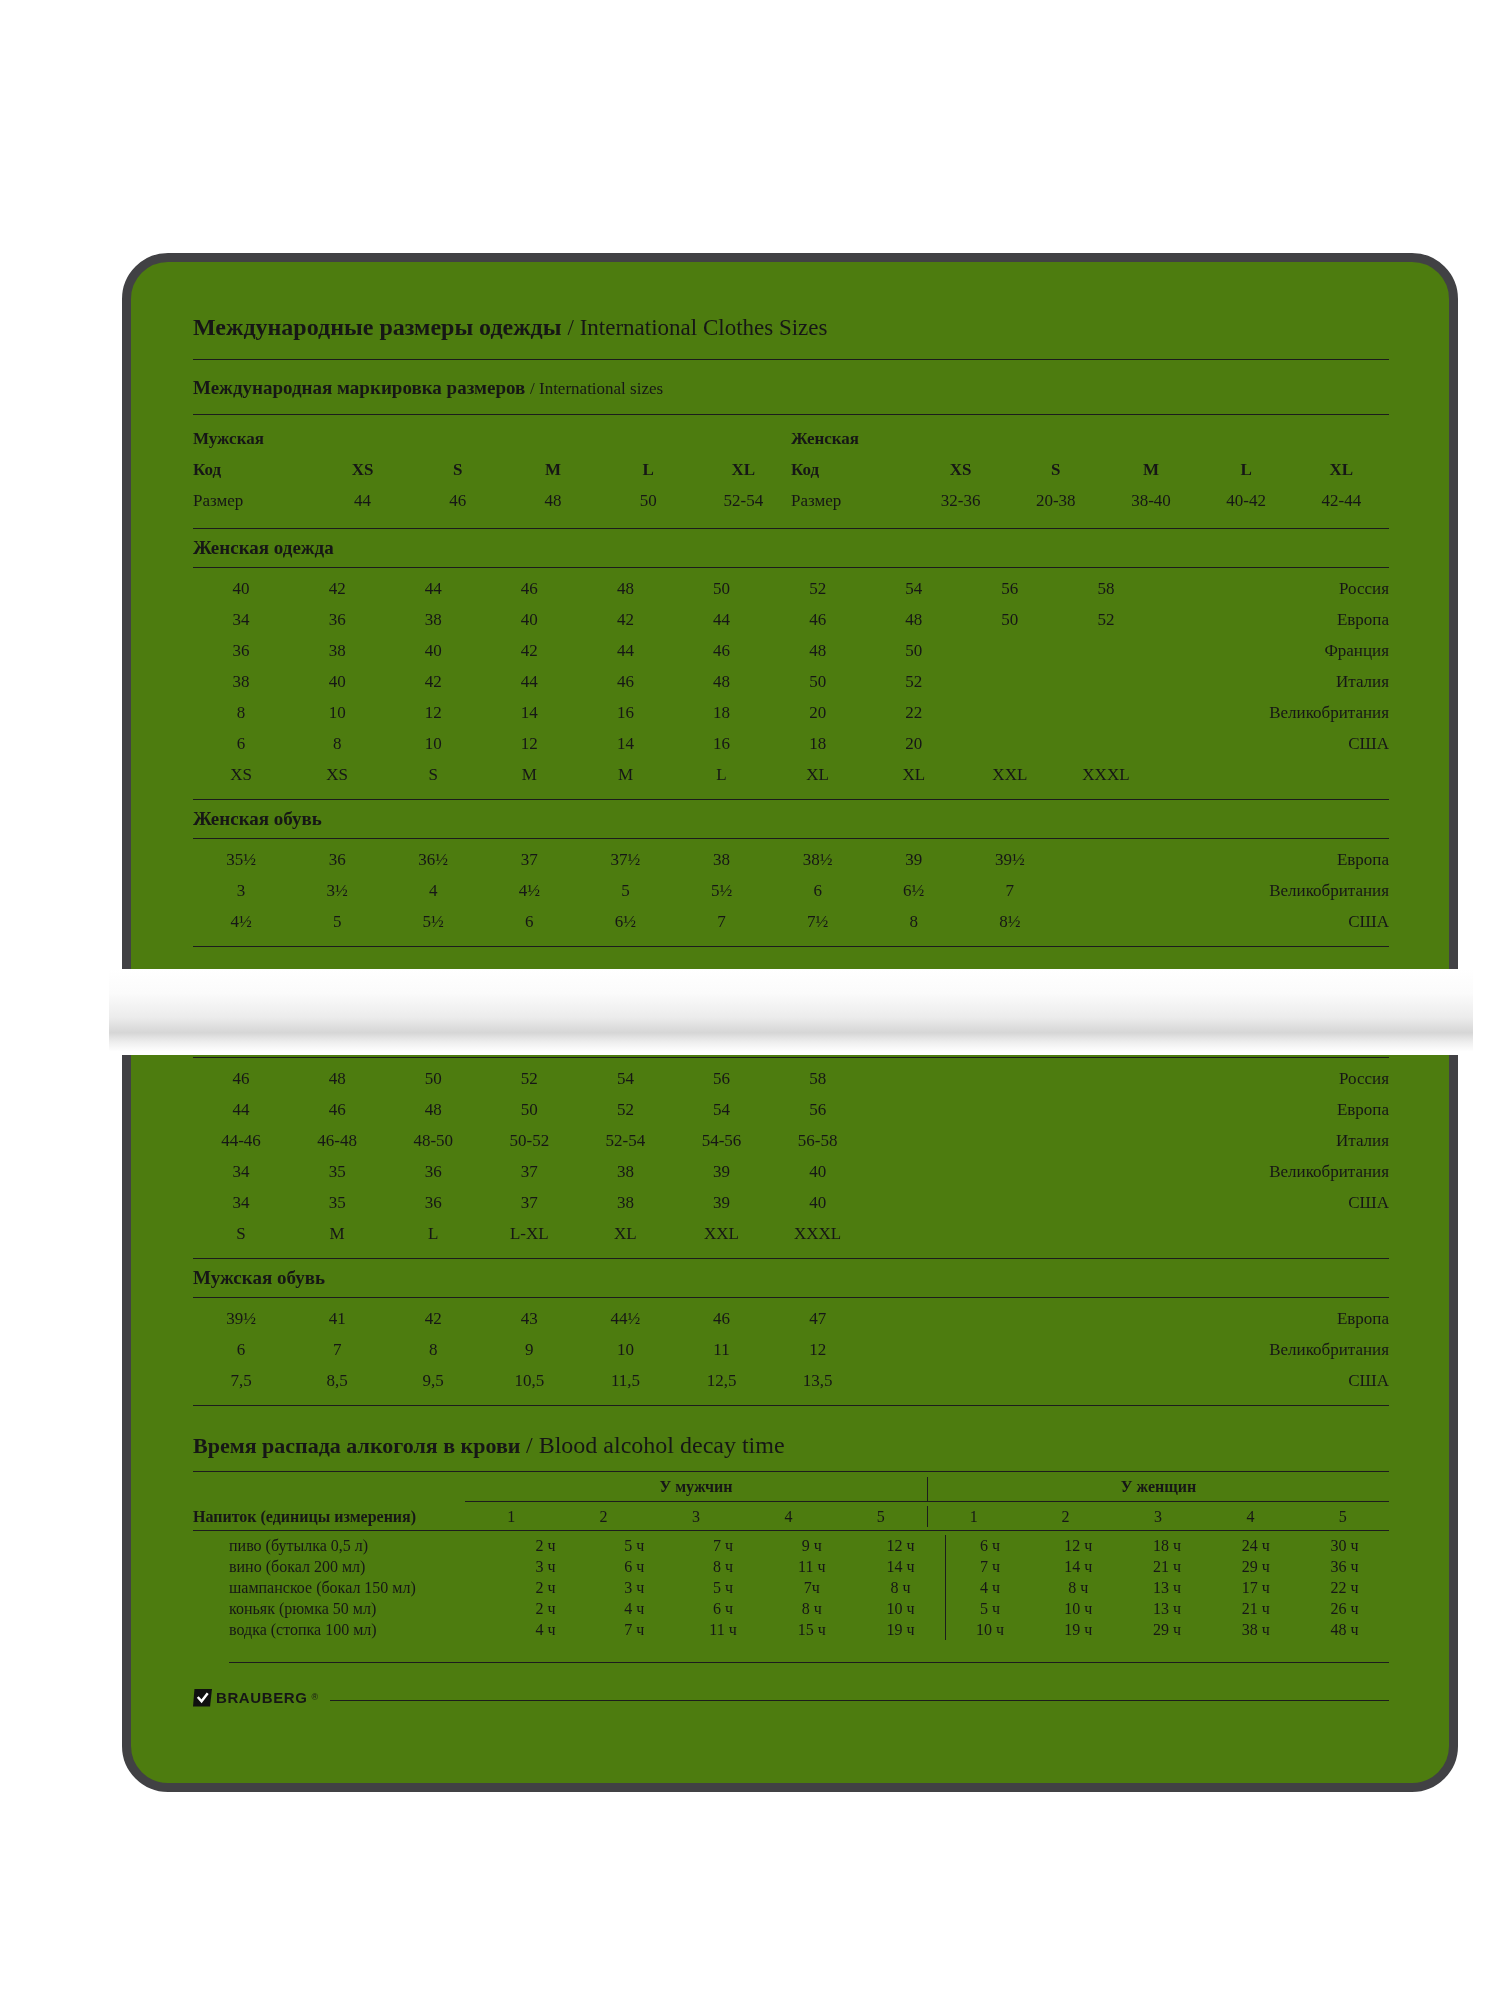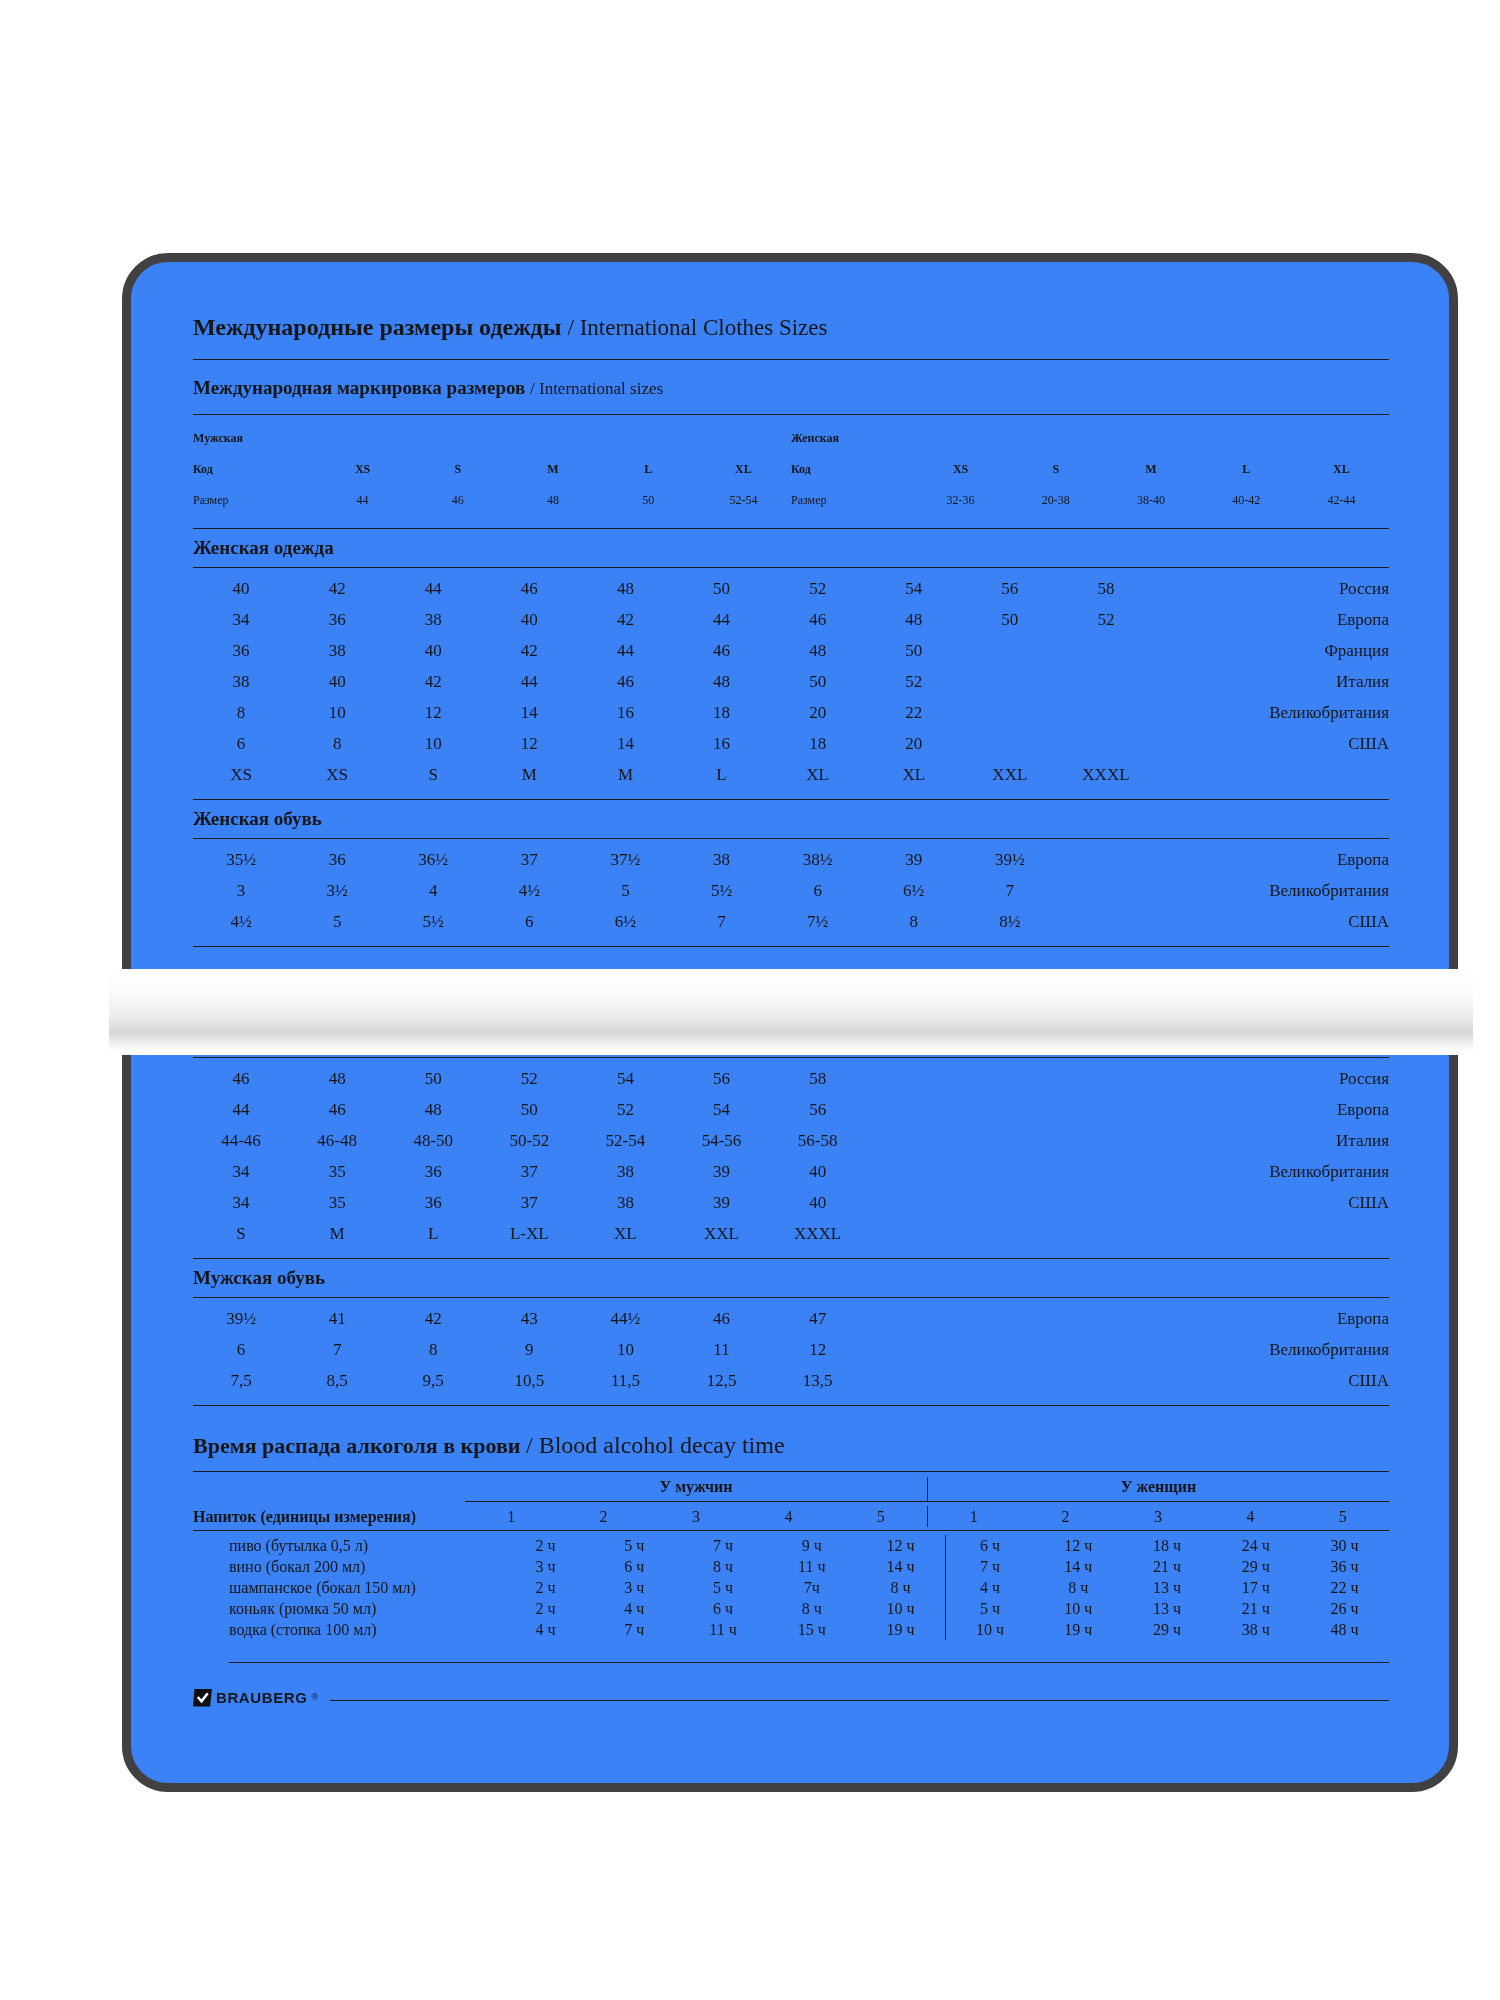--- a/index.html
+++ b/index.html
@@ -7,38 +7,38 @@
     width: 1500px; height: 2000px;
     background: #ffffff;
     position: relative;
     font-family: "Liberation Serif", "DejaVu Serif", serif;
     color: #161616;
   }
   .frame {
     position: absolute;
     left: 122px; top: 253px;
     width: 1318px; height: 1521px;
-    background: #3b82f6;
+    background: #4d7c0f;
     border: 9px solid #414144;
     border-radius: 46px;
   }
   .content { position: relative; padding: 50px 60px 0 62px; }
 
   .b { font-weight: bold; }
   .rule { border-top: 1.5px solid #1c1c1c; height: 0; }
 
   .title { font-size: 24px; line-height: 30px; margin-bottom: 16px; }
   .title .en { font-size: 23px; font-weight: normal; }
 
   .sec-head { margin: 12px 0 9px; font-size: 19px; line-height: 32px; }
   .sec-head .en { font-size: 17px; font-weight: normal; }
 
   .marking { display: grid; grid-template-columns: 1fr 1fr; padding: 8px 0 12px; }
   .marking-half { display: grid; grid-template-columns: 122px repeat(5, 1fr); }
-  .mcell { text-align: center; font-size: 12px; line-height: 31px; }
+  .mcell { text-align: center; font-size: 17px; line-height: 31px; }
   .mcell.left { text-align: left; }
 
   .table-heading { font-size: 19px; line-height: 24px; margin: 7px 0; font-weight: bold; }
   .size-table { padding: 5px 0 9px; }
   .size-row { display: grid; grid-template-columns: repeat(10, 1fr) 235px; }
   .scell { text-align: center; font-size: 17px; line-height: 31px; }
   .ccell { text-align: right; font-size: 17px; line-height: 31px; }
 
   .page-break {
     position: relative; z-index: 3;

